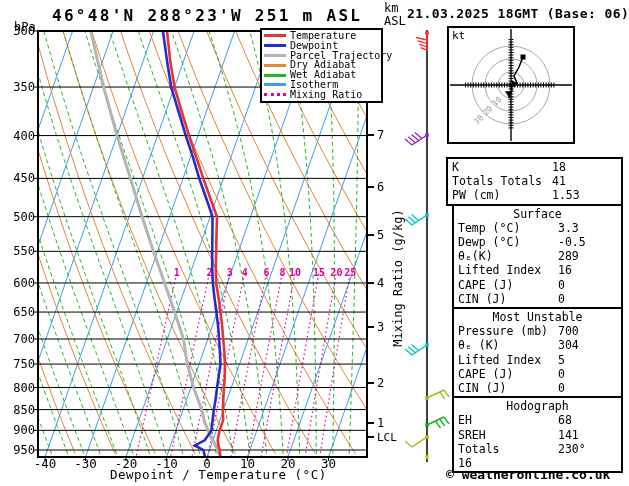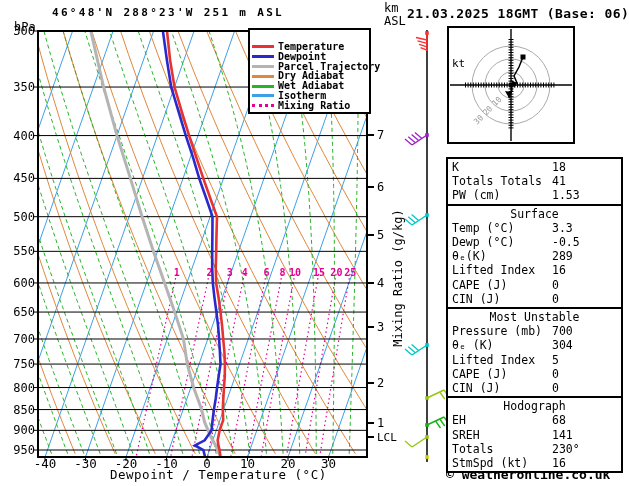--- a/index.html
+++ b/index.html
@@ -1,38 +1,38 @@
 <!DOCTYPE html>
 <html><head>
 <meta charset="utf-8">
 <style>
   html,body{margin:0;padding:0;background:#fff;}
   #page{position:relative;width:629px;height:486px;background:#fff;overflow:hidden;
         font-family:"DejaVu Sans Mono","Liberation Mono",monospace;color:#000;}
   #chart-svg{position:absolute;left:0;top:0;z-index:1;}
   .abs{position:absolute;z-index:3;white-space:nowrap;}
-  #title-label{left:52px;top:6px;font-size:11px;font-weight:bold;letter-spacing:2.3px;}
+  #title-label{left:52px;top:6px;font-size:16px;font-weight:bold;letter-spacing:2.3px;}
   #hpa-label{left:14px;top:20px;font-size:12px;}
   #km-asl-label{left:384px;top:2px;font-size:12px;line-height:13px;}
   #datetime-label{left:407px;top:6px;font-size:13px;font-weight:bold;letter-spacing:0.4px;}
   #xaxis-label{left:110px;top:467px;font-size:12.5px;letter-spacing:0.5px;}
   #mixratio-axis-label{left:318px;top:271px;width:160px;text-align:center;font-size:12px;
       transform:rotate(-90deg);transform-origin:center;}
   #copyright-label{left:446px;top:467px;font-size:13px;font-weight:bold;}
-  #kt-label{left:452px;top:29px;font-size:11px;margin-top:28px;}
+  #kt-label{left:452px;top:29px;font-size:11px;}
   
-  #legend{left:248px;top:28px;width:117px;border:2px solid #000;background:#fff;
-          padding:12px 0 1px 2px;z-index:4;font-weight:bold;}
+  #legend{left:260px;top:28px;width:117px;border:2px solid #000;background:#fff;
+          padding:1px 0 1px 2px;z-index:4;}
   .legend-row{display:flex;align-items:center;height:9.8px;font-size:10px;line-height:10px;}
   .legend-swatch{width:22px;flex:0 0 22px;margin-right:4px;border-top-width:3px;border-top-style:solid;height:0;}
   .legend-swatch.dotted{border-top-width:3px;border-top-style:dotted;}
   
   #info-table{left:446px;top:157px;width:177px;z-index:4;}
   .tbl-section{border:2px solid #000;background:#fff;padding:1px 0;}
-  .tbl-section + .tbl-section{margin-top:-2px;}
+  .tbl-section + .tbl-section{margin-top:-2px;margin-left:6px;}
   .tbl-title{text-align:center;font-size:11.5px;line-height:14.2px;}
   .tbl-row{display:flex;font-size:11.5px;line-height:14.2px;padding-left:4px;}
   .tbl-label{flex:0 0 100px;}
   .tbl-value{flex:1;text-align:left;}
 </style>
 </head>
 <body>
 
 <div id="page">
   <svg id="chart-svg" width="629" height="486">
@@ -442,18 +442,17 @@
         </div>
         <div class="tbl-row">
           <span class="tbl-label">SREH</span>
           <span class="tbl-value">141</span>
         </div>
         <div class="tbl-row">
           <span class="tbl-label">Totals</span>
           <span class="tbl-value">230°</span>
         </div>
         <div class="tbl-row">
-          <span class="tbl-label">StmSpd (kt)</span>
           <span class="tbl-value">16</span>
         </div>
       </div>
     </div>
 </div>
 
 </body></html>

